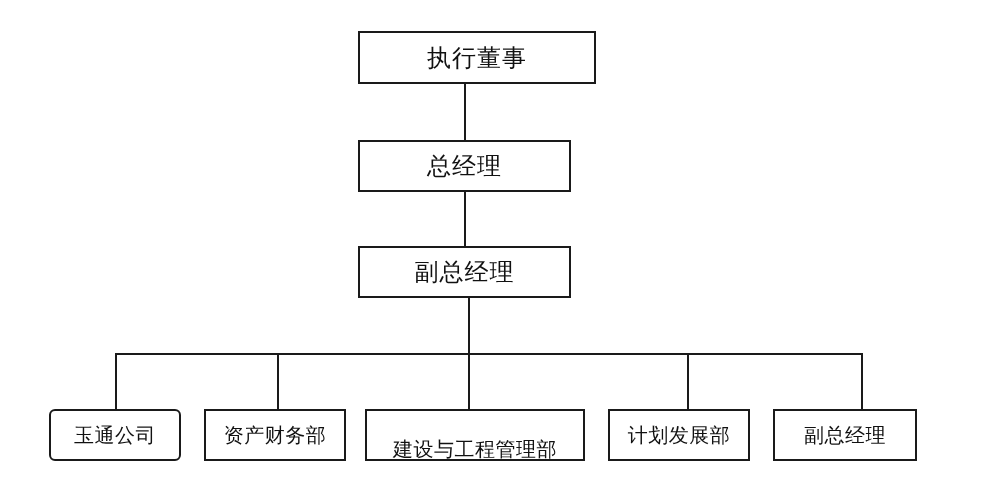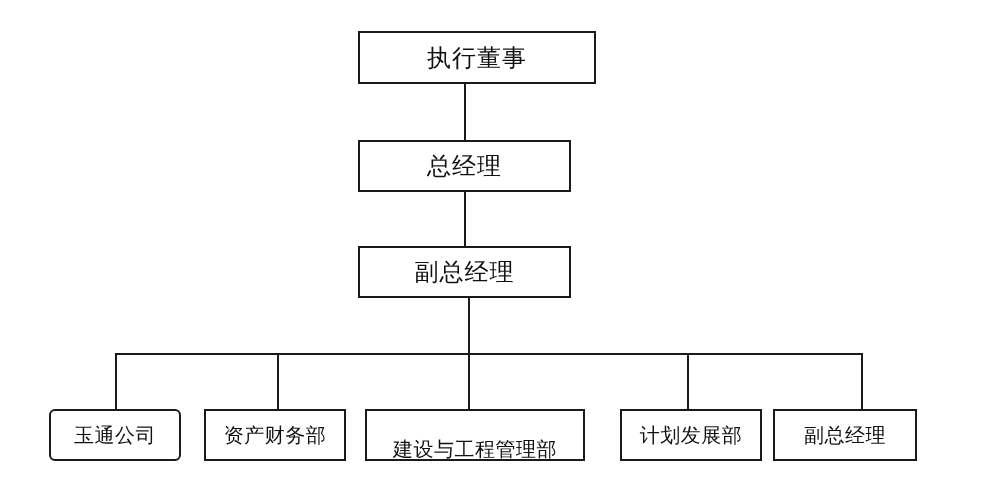--- a/index.html
+++ b/index.html
@@ -88,21 +88,21 @@
   </div>
 
   <div class="node-box bottom-row" style="left:204px; top:409px; width:142px; height:52px;">
     <span class="node-label">资产财务部</span>
   </div>
 
   <div class="node-box bottom-row" style="left:365px; top:409px; width:220px; height:52px;align-items:flex-end;">
     <span class="node-label">建设与工程管理部</span>
   </div>
 
-  <div class="node-box bottom-row" style="left:608px; top:409px; width:142px; height:52px;margin-left:12px;">
+  <div class="node-box bottom-row" style="left:608px; top:409px; width:142px; height:52px;">
     <span class="node-label">计划发展部</span>
   </div>
 
   <div class="node-box bottom-row" style="left:773px; top:409px; width:144px; height:52px;">
     <span class="node-label">副总经理</span>
   </div>
 
 </div>
 
 </body></html>

